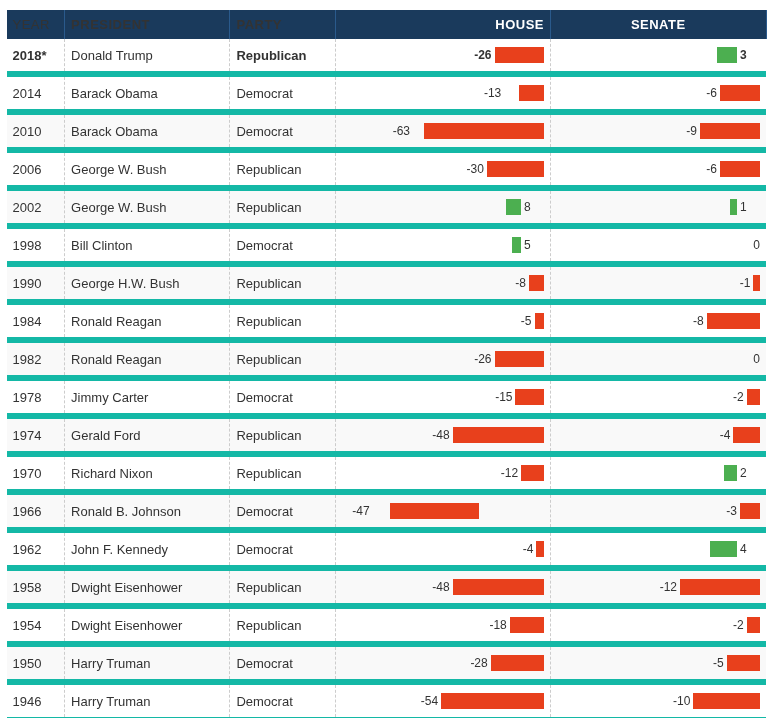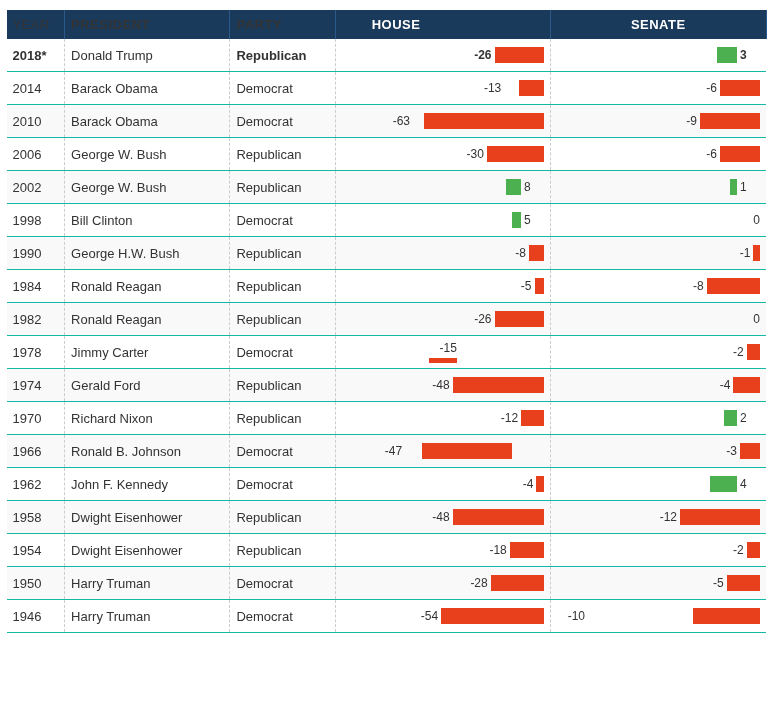--- a/index.html
+++ b/index.html
@@ -24,21 +24,21 @@
     }
     thead th {
       padding: 7px 6px;
       text-align: left;
       font-size: 13px;
       font-weight: bold;
       letter-spacing: 0.5px;
       border-right: 1px solid #2a5a8c;
     }
     tbody tr {
-      border-bottom: 1px solid #14b8a6;
+      border-bottom: 6px solid #14b8a6;
       margin-left: 32px;
     }
     tbody tr:nth-child(odd) {
       background: #f9f9f9;
     }
     tbody tr:nth-child(even) {
       background: #fff;
     }
     tbody tr.highlight {
       background: #fff;
@@ -86,21 +86,21 @@
       color: #333;
       min-width: 28px;
       text-align: right;
     }
     .pos-num-val {
       font-size: 12px;
       color: #333;
       min-width: 20px;
     }
     th.col-house-header {
-      text-align: left;
+      text-align: right;
       width: 215px;
       padding-left: 36px;
     }
     th.col-senate-header {
       text-align: center;
       width: 215px;
     }
     .zero-val {
       font-size: 12px;
       color: #333;
@@ -270,21 +270,21 @@
             <div style="display: flex; align-items: center; justify-content: flex-end; height: 22px; gap: 3px;">
               <span class="zero-val">0</span>
             </div>
           </td>
         </tr>
         <tr>
           <td class="col-year">1978</td>
           <td class="col-president">Jimmy Carter</td>
           <td class="col-party">Democrat</td>
           <td class="col-house">
-            <div style="display: flex; align-items: center; justify-content: flex-end; height: 22px; gap: 3px; flex-direction: column;">
+            <div style="display: flex; align-items: center; justify-content: flex-end; height: 22px; gap: 3px;">
               <span class="num-val">-15</span>
               <span class="bar red" style="width: 28.5714px;"></span>
             </div>
           </td>
           <td class="col-senate">
             <div style="display: flex; align-items: center; justify-content: flex-end; height: 22px; gap: 3px;">
               <span class="num-val">-2</span>
               <span class="bar red" style="width: 13.3333px;"></span>
             </div>
           </td>
@@ -321,21 +321,21 @@
               <span class="bar green" style="width: 13.3333px;"></span>
               <span class="pos-num-val">2</span>
             </div>
           </td>
         </tr>
         <tr>
           <td class="col-year">1966</td>
           <td class="col-president">Ronald B. Johnson</td>
           <td class="col-party">Democrat</td>
           <td class="col-house">
-            <div style="display: flex; align-items: center; justify-content: center; height: 22px; gap: 20px;">
+            <div style="display: flex; align-items: center; justify-content: flex-start; height: 22px; gap: 20px;">
               <span class="num-val">-47</span>
               <span class="bar red" style="width: 89.5238px;"></span>
             </div>
           </td>
           <td class="col-senate">
             <div style="display: flex; align-items: center; justify-content: flex-end; height: 22px; gap: 3px;">
               <span class="num-val">-3</span>
               <span class="bar red" style="width: 20px;"></span>
             </div>
           </td>
@@ -412,21 +412,21 @@
           <td class="col-year">1946</td>
           <td class="col-president">Harry Truman</td>
           <td class="col-party">Democrat</td>
           <td class="col-house">
             <div style="display: flex; align-items: center; justify-content: flex-end; height: 22px; gap: 3px;">
               <span class="num-val">-54</span>
               <span class="bar red" style="width: 102.857px;"></span>
             </div>
           </td>
           <td class="col-senate">
-            <div style="display: flex; align-items: center; justify-content: space-between; height: 22px; gap: 3px;">
+            <div style="display: flex; align-items: center; justify-content: flex-end; height: 22px; gap: 3px;">
               <span class="num-val">-10</span>
               <span class="bar red" style="width: 66.6667px;"></span>
             </div>
           </td>
         </tr>
       </tbody>
 </table>
 </div>
 
 </body></html>

